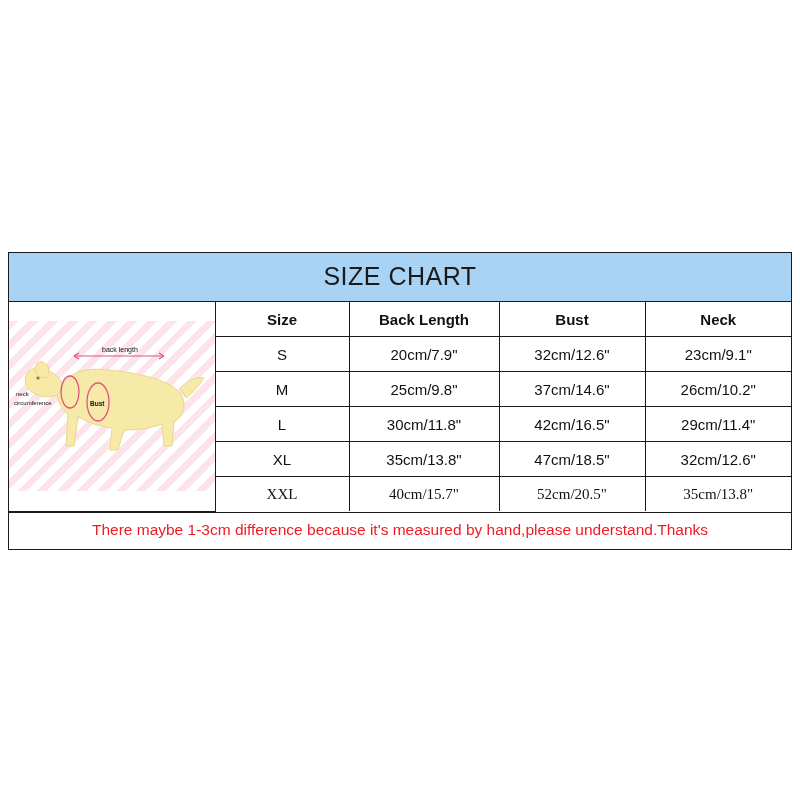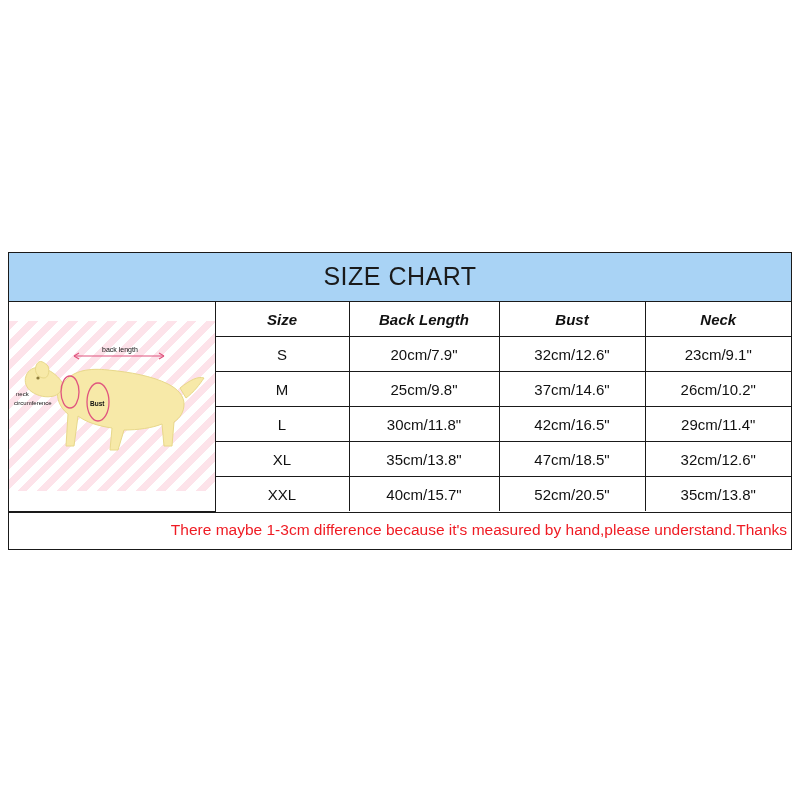--- a/index.html
+++ b/index.html
@@ -50,33 +50,32 @@
     border: 1px solid #1a1a1a;
     border-top: none;
     border-left: none;
     text-align: center;
     font-size: 15px;
     color: #111111;
     height: 34px;
     padding: 0;
   }
   table.size-table tr td:last-child { border-right: none; }
-  table.size-table tr:last-child td { border-bottom: none; }
+  table.size-table tr:last-child td { border-bottom: none; font-family: Liberation Serif, serif; }
 
   table.size-table th {
     border: 1px solid #1a1a1a;
     border-top: none;
     border-left: none;
     text-align: center;
     font-size: 15px;
     font-weight: bold;
     color: #111111;
     height: 34px;
     padding: 0;
-    font-style: italic;
   }
   table.size-table tr th:last-child { border-right: none; }
 
   
   td.img-cell {
     width: 206px;
     padding: 0;
     border-left: none;
     border-bottom: 1px solid #1a1a1a;
     vertical-align: middle;
@@ -106,21 +105,20 @@
 
   .notes {
     border-top: 1px solid #1a1a1a;
     padding: 6px 4px 8px 4px;
     text-align: center;
   }
   .note-line {
     color: #ef1b23;
     font-size: 15.5px;
     line-height: 22px;
-    text-align: right;
   }
   .note-line.indent { }
 
   
   col.c-img   { width: 206px; }
   col.c-size  { width: 134px; }
   col.c-back  { width: 150px; }
   col.c-bust  { width: 146px; }
   col.c-neck  { width: 146px; }
 </style>

